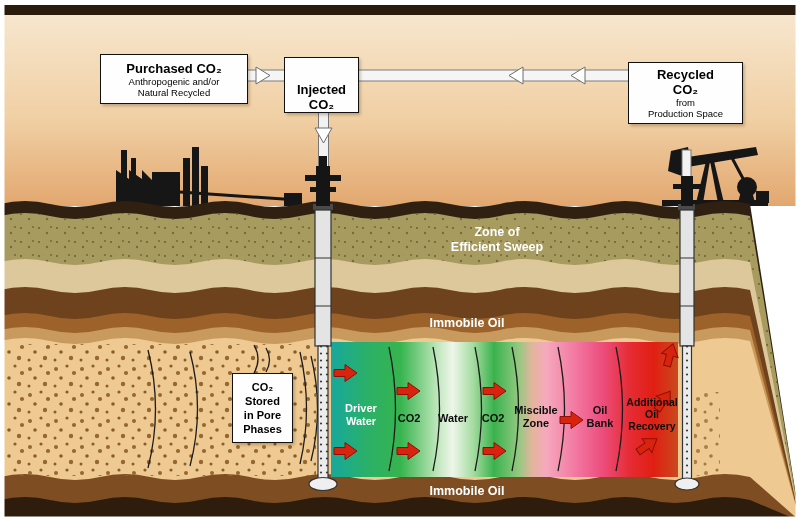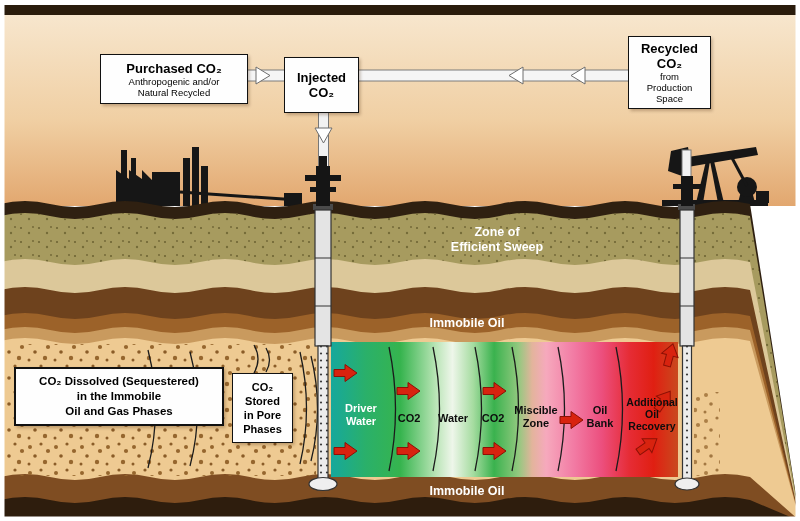--- a/index.html
+++ b/index.html
@@ -199,37 +199,32 @@
 
   <rect x="0" y="0" width="800" height="521" fill="none" stroke="#ffffff" stroke-width="9"></rect>
 </svg>
 
 <div class="wbox" style="left:100px;top:54px;width:148px;padding:6px 10px 5px;">
   <div class="bt">Purchased CO₂</div>
   <div class="bs">Anthropogenic and/or</div>
   <div class="bs">Natural Recycled</div>
 </div>
 
-<div class="wbox" style="left:284px;top:57px;width:75px;height:56px;padding-top:12px;">
+<div class="wbox" style="left:284px;top:57px;width:75px;height:56px;padding-top:24px;">
   <div class="bt">Injected</div>
   <div class="bt">CO₂</div>
 </div>
 
-<div class="wbox" style="left:628px;top:36px;width:83px;padding:4px 6px;">
+<div class="wbox" style="left:628px;top:62px;width:115px;padding:4px 6px;">
   <div class="bt">Recycled</div>
   <div class="bt">CO₂</div>
   <div class="bs">from</div>
   <div class="bs">Production Space</div>
 </div>
 
-<div class="wbox" style="left:14px;top:367px;width:210px;padding:5px 2px;border-width:2px;">
-  <div class="bm">CO₂ Dissolved (Sequestered)</div>
-  <div class="bm">in the Immobile</div>
-  <div class="bm">Oil and Gas Phases</div>
-</div>
 
 <div class="wbox" style="left:232px;top:373px;width:61px;padding:6px 1px;">
   <div class="bsm">CO₂</div>
   <div class="bsm">Stored</div>
   <div class="bsm">in Pore</div>
   <div class="bsm">Phases</div>
 </div>
 
 </div>
 

